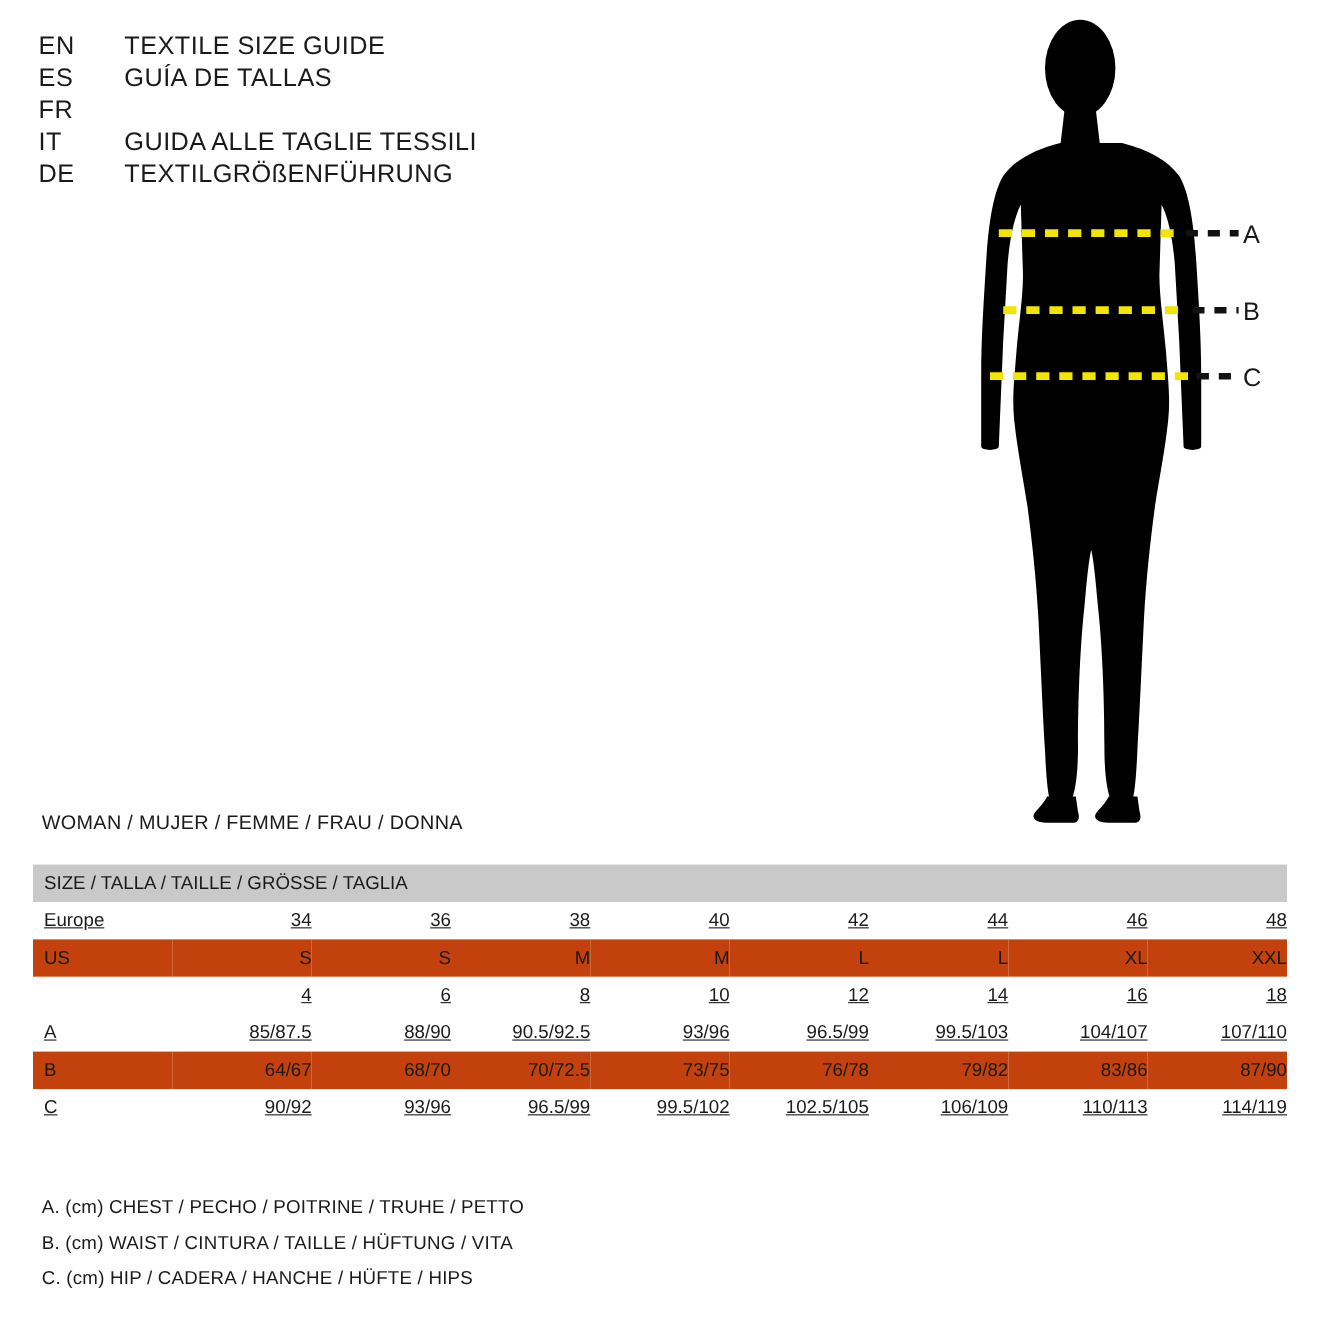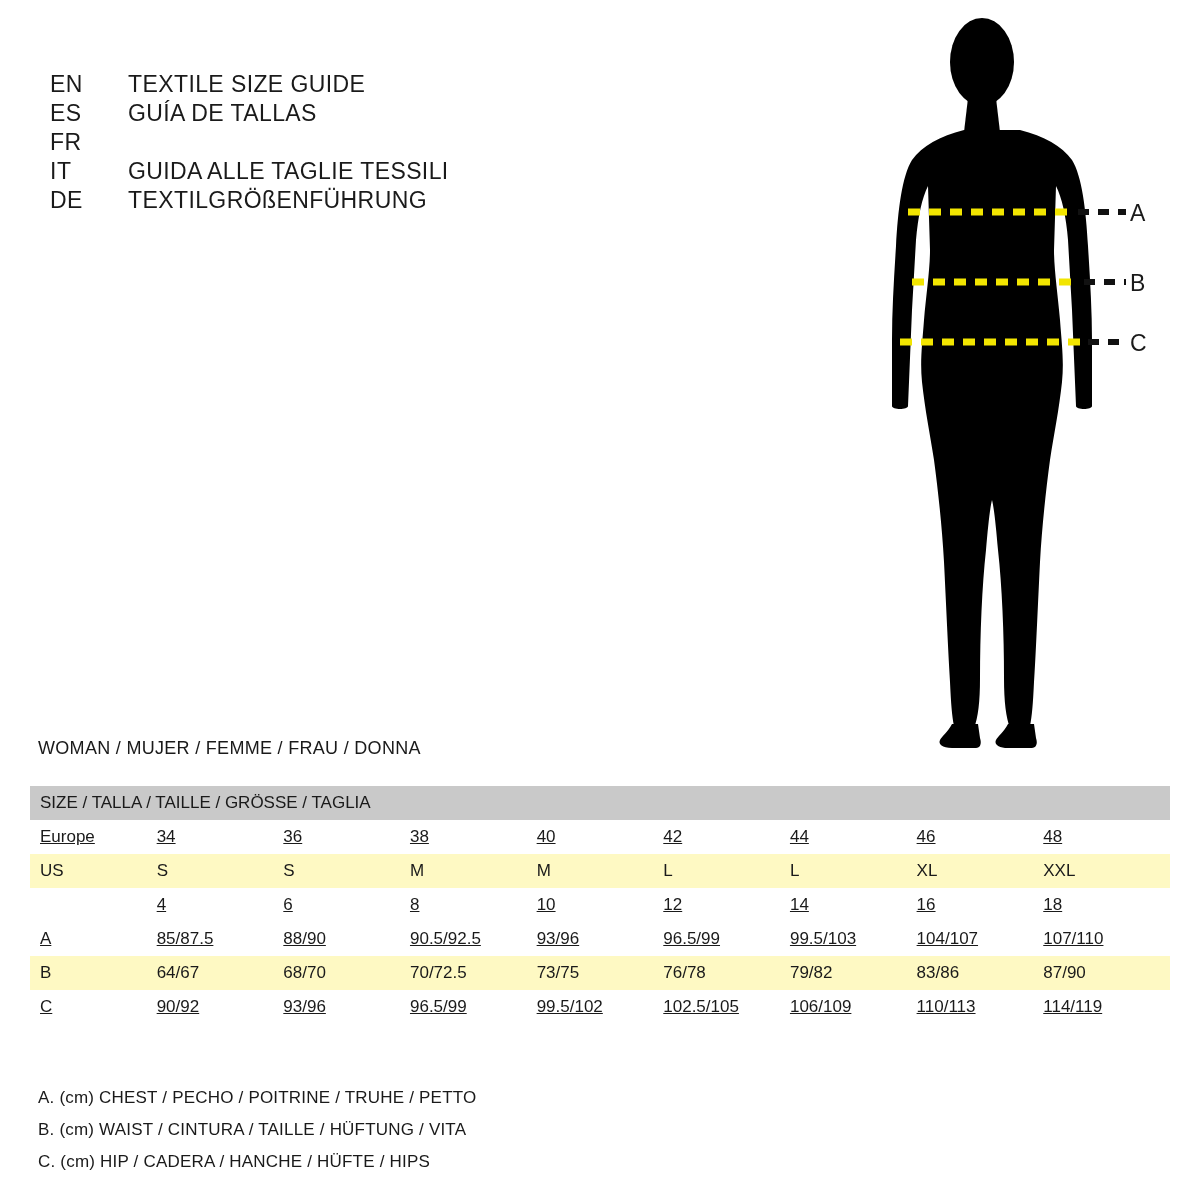--- a/index.html
+++ b/index.html
@@ -13,23 +13,22 @@
     font-family: "Liberation Sans", sans-serif;
     color: #1a1a1a;
     position: relative;
     overflow: hidden;
   }
 
   
   .title-block {
     position: absolute;
     top: 28px;
-    left: 50px;
+    left: 35px;
     width: 520px;
-    margin-top: 43px;
   }
   .title-row {
     display: flex;
     align-items: baseline;
     margin-bottom: 2px;
   }
   .title-lang {
     width: 78px;
     flex: 0 0 78px;
     font-size: 23px;
@@ -91,28 +90,28 @@
     height: 22px;
   }
   .size-table thead th {
     background: #c9c9c9;
     text-align: left;
     font-weight: normal;
     padding-left: 10px;
     font-size: 17px;
   }
   .size-table tbody tr.odd td { background: #ffffff; text-decoration: underline; }
-  .size-table tbody tr.even td { background: #fef9c3; }
+  .size-table tbody tr.even td { background: #c2410c; }
   .size-table td.rowhead {
     text-align: left;
     padding-left: 10px;
     width: 190px;
   }
   .size-table td.val {
-    text-align: left;
+    text-align: right;
   }
 
   
   .footnotes {
     position: absolute;
     top: 1088px;
     left: 38px;
   }
   .footnote {
     font-size: 17px;

